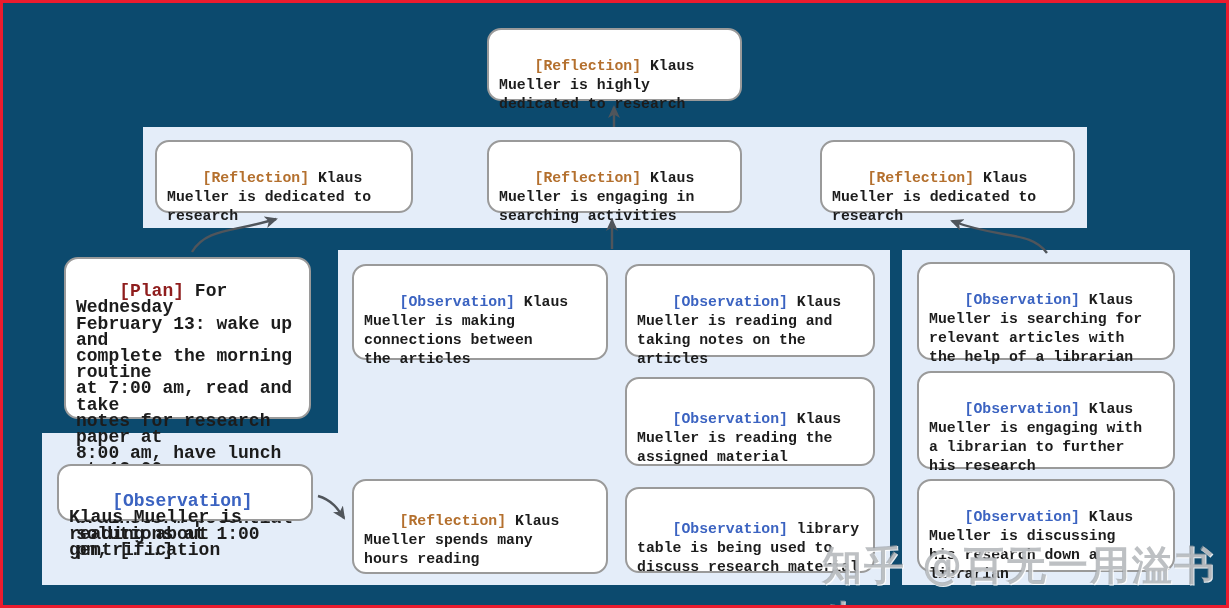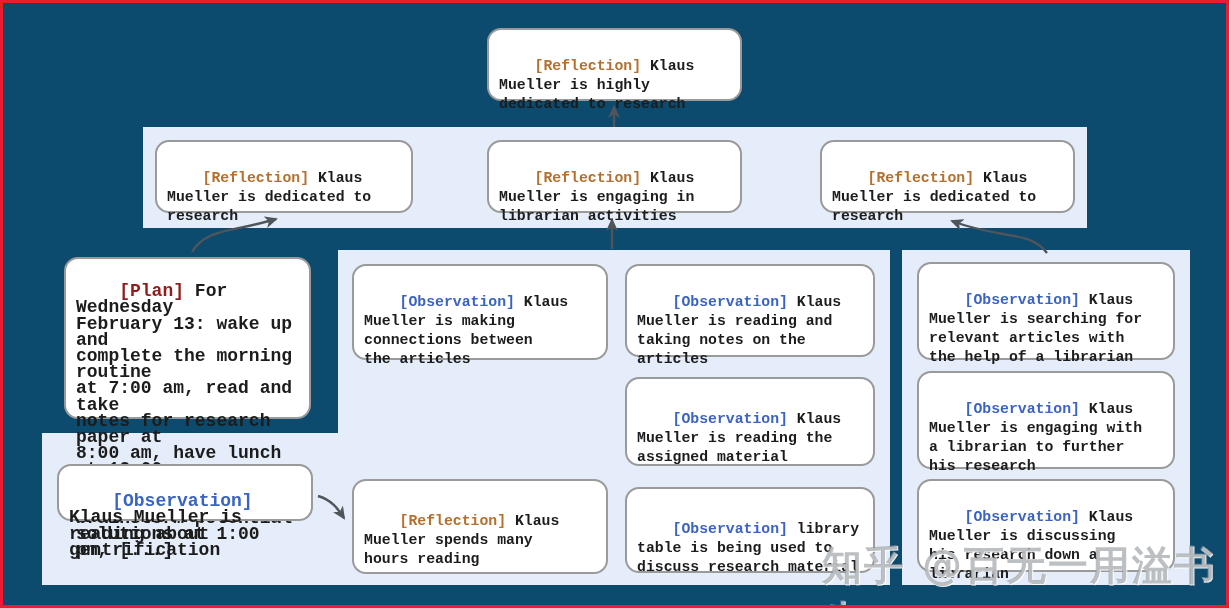--- a/index.html
+++ b/index.html
@@ -50,21 +50,21 @@
   </div>
 
   <div class="node size-normal" style="left:155px;top:140px;width:258px;height:73px;">
     <span class="tag-reflection">[Reflection]</span><span> Klaus
 Mueller is dedicated to
 research</span>
   </div>
   <div class="node size-normal" style="left:487px;top:140px;width:255px;height:73px;">
     <span class="tag-reflection">[Reflection]</span><span> Klaus
 Mueller is engaging in
-librarian activities</span>
+searching activities</span>
   </div>
   <div class="node size-normal" style="left:820px;top:140px;width:255px;height:73px;">
     <span class="tag-reflection">[Reflection]</span><span> Klaus
 Mueller is dedicated to
 research</span>
   </div>
 
   <div class="node size-small" style="left:64px;top:257px;width:247px;height:162px;">
     <span class="tag-plan">[Plan]</span><span> For Wednesday
 February 13: wake up and

